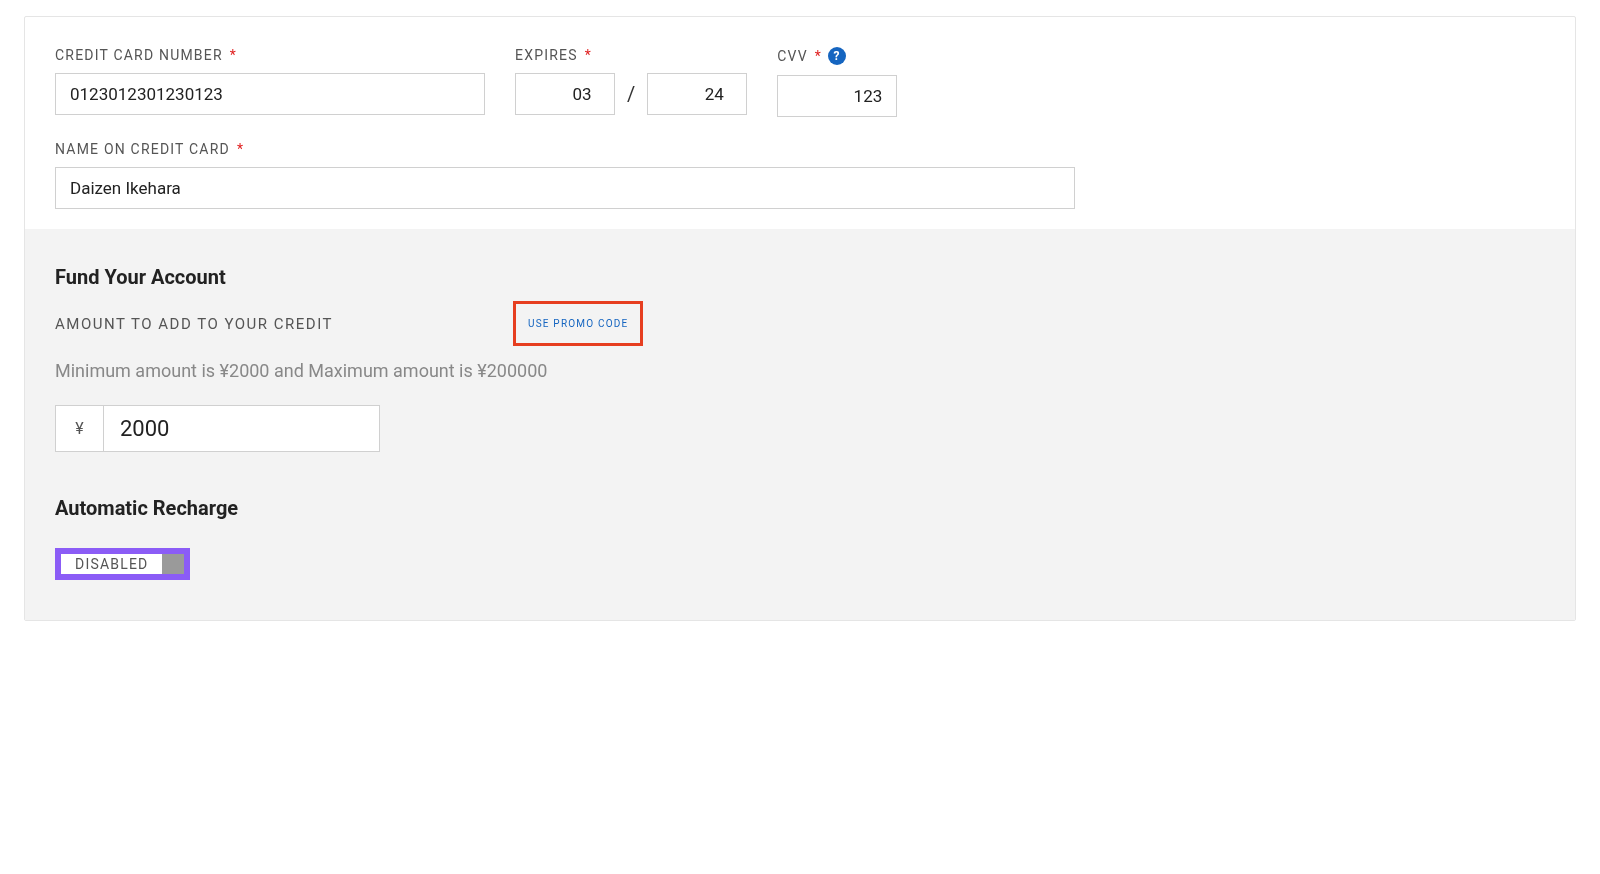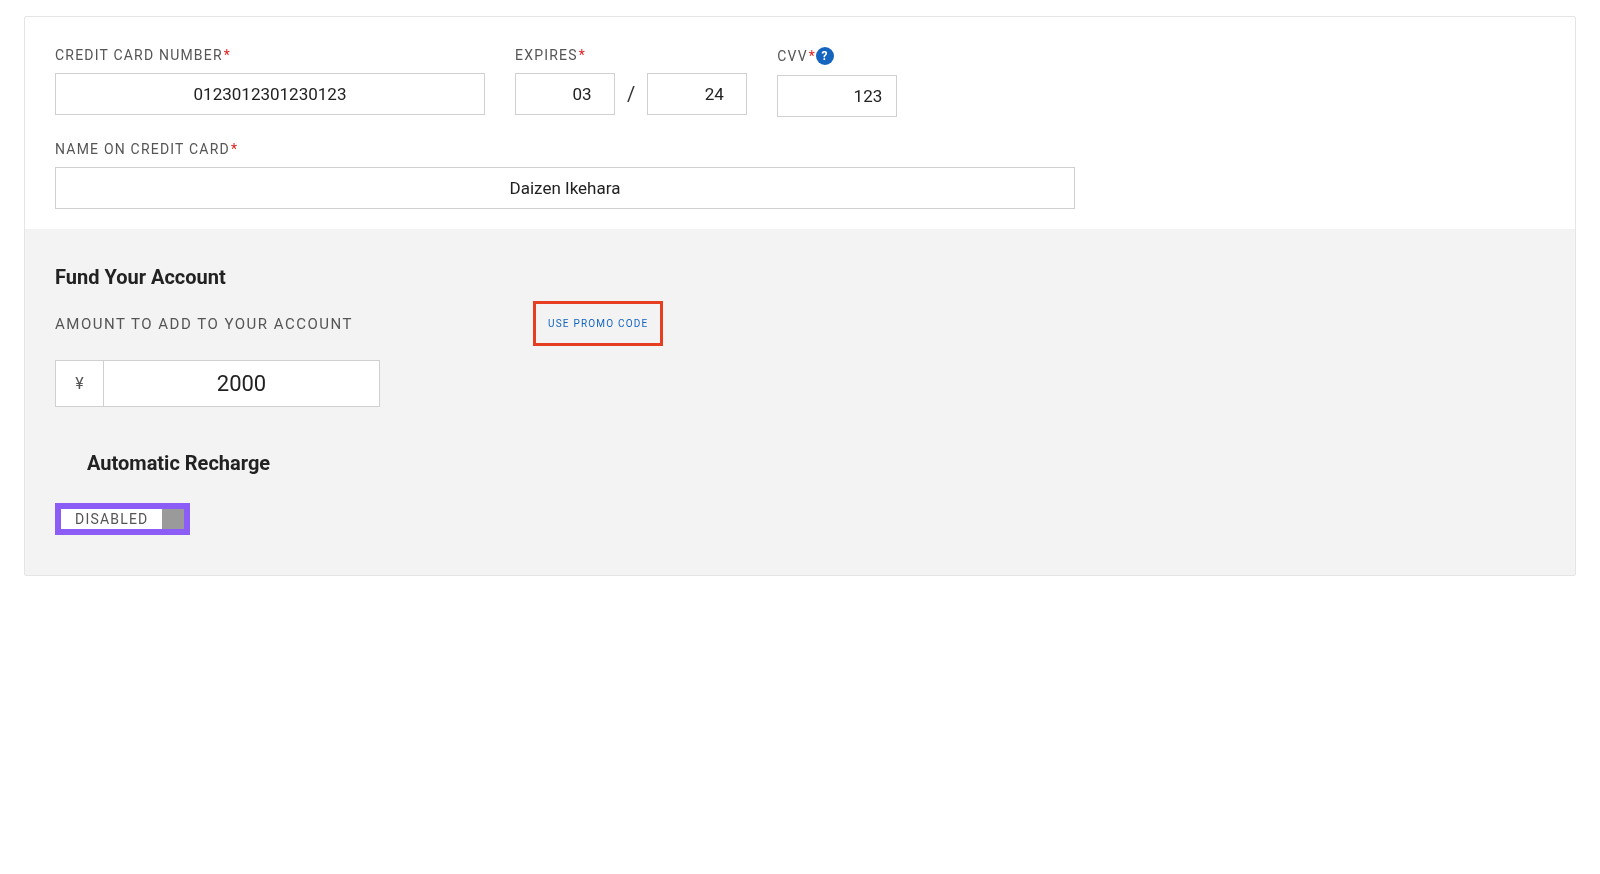--- a/index.html
+++ b/index.html
@@ -48,20 +48,21 @@
     flex-direction: column;
   }
   .label {
     font-size: 14px;
     letter-spacing: 1.2px;
     color: #555;
     margin-bottom: 10px;
     text-transform: uppercase;
     display: flex;
     align-items: center;
+    gap: 6px;
   }
   .req {
     color: #e02020;
     margin-left: 1px;
   }
   .help-icon {
     width: 18px;
     height: 18px;
     display: inline-flex;
     align-items: center;
@@ -74,21 +75,20 @@
     cursor: pointer;
   }
   input[type="text"] {
     border: 1px solid #d0d0d0;
     padding: 10px 14px;
     font-size: 17px;
     font-family: inherit;
     outline: none;
     background: #fff;
     color: #222;
-    text-align: center;
   }
   .cc-number input { width: 430px; }
   .expires-wrap {
     display: flex;
     align-items: center;
     gap: 12px;
   }
   .expires-wrap input { width: 100px; text-align: center; padding-left: 48px; }
   .slash { font-size: 20px; color: #333; }
   .cvv input { width: 120px; text-align: right; }
@@ -148,21 +148,20 @@
     width: 275px;
     padding: 10px 16px;
     font-size: 22px;
   }
 
   .auto-title {
     font-size: 20px;
     font-weight: 700;
     margin-top: 44px;
     margin-bottom: 28px;
-    margin-left: 32px;
   }
   .toggle {
     display: inline-flex;
     align-items: stretch;
     border: 6px solid #8b5cf6;
     cursor: pointer;
     height: 32px;
   }
   .toggle-label {
     display: inline-flex;
@@ -222,24 +221,25 @@
         <span>NAME ON CREDIT CARD</span>
           <span class="req">*</span>
       </div>
       <input type="text" value="Daizen Ikehara" style="">
     </div>
 
     <div class="fund-box">
       <div class="fund-title">Fund Your Account</div>
 
       <div class="amount-row">
-        <div class="amount-label">AMOUNT TO ADD TO YOUR ACCOUNT</div>
+        <div class="amount-label">AMOUNT TO ADD TO YOUR CREDIT</div>
         <div class="promo">USE PROMO CODE</div>
       </div>
 
+      <div class="hint">Minimum amount is ¥2000 and Maximum amount is ¥200000</div>
 
       <div class="amount-input">
         <span class="sym">¥</span>
         <input type="text" value="2000" style="">
       </div>
 
       <div class="auto-title">Automatic Recharge</div>
 
       <div class="toggle">
         <span class="toggle-label">DISABLED</span>

